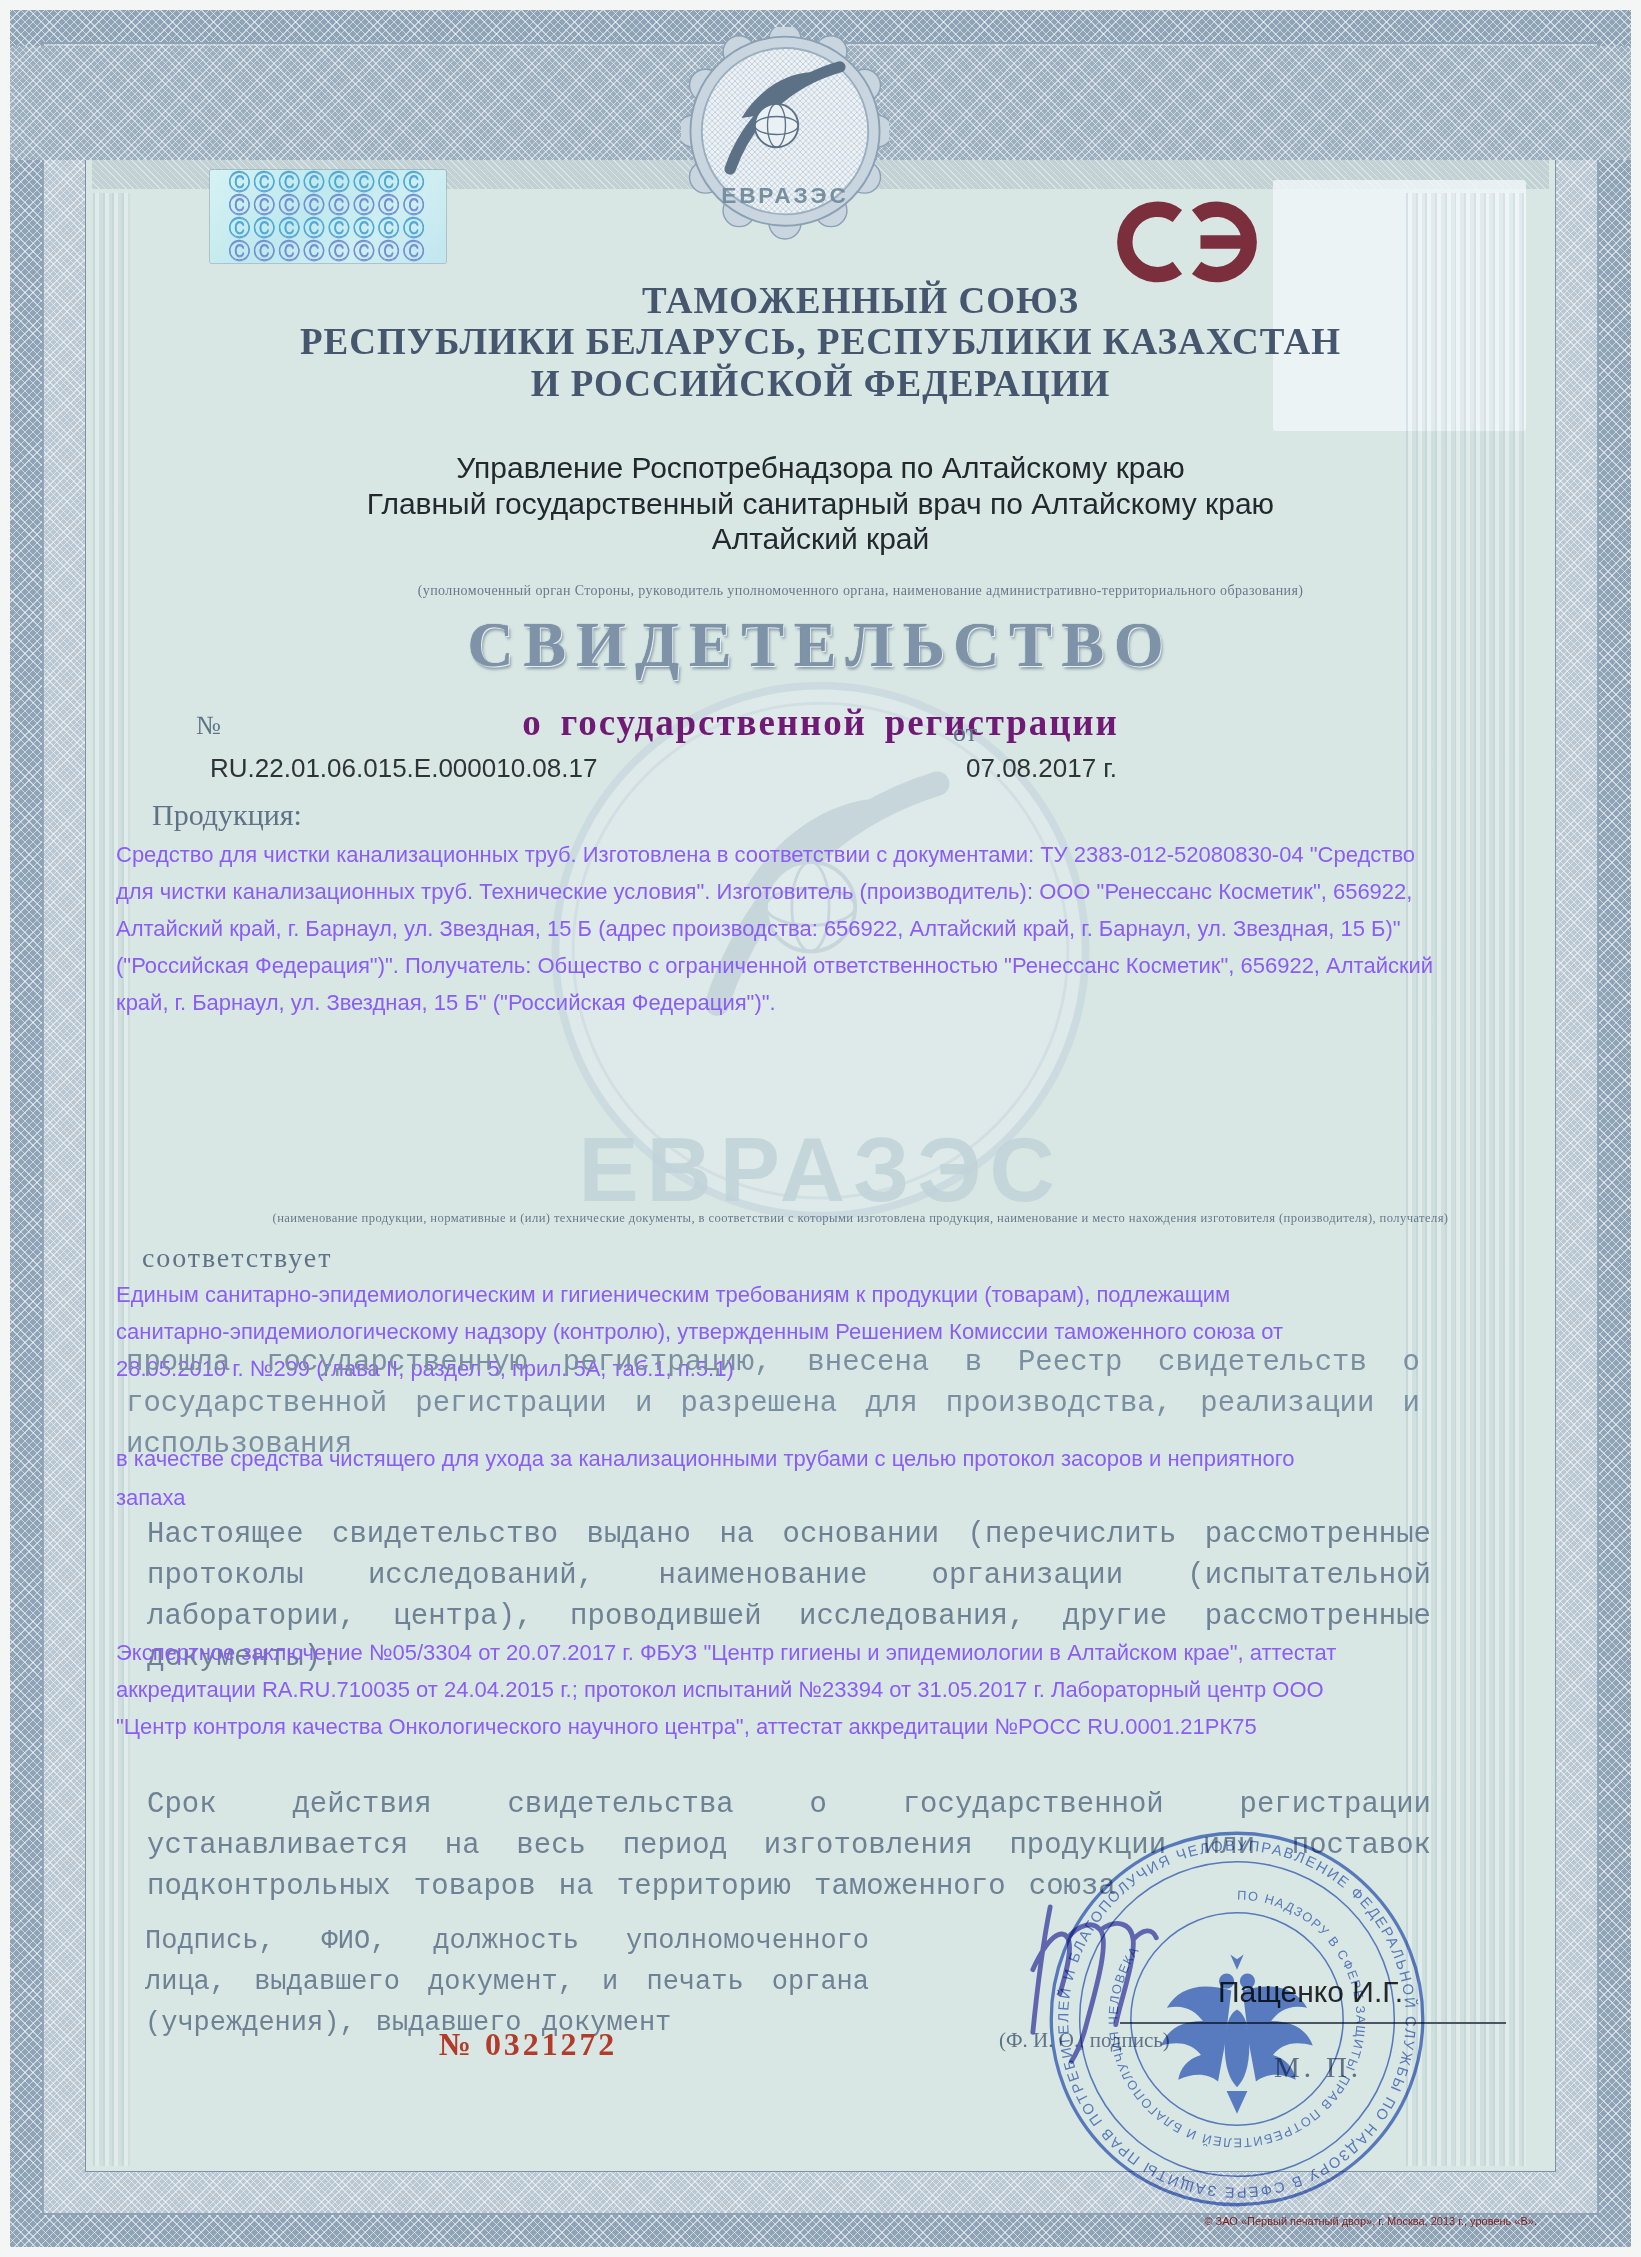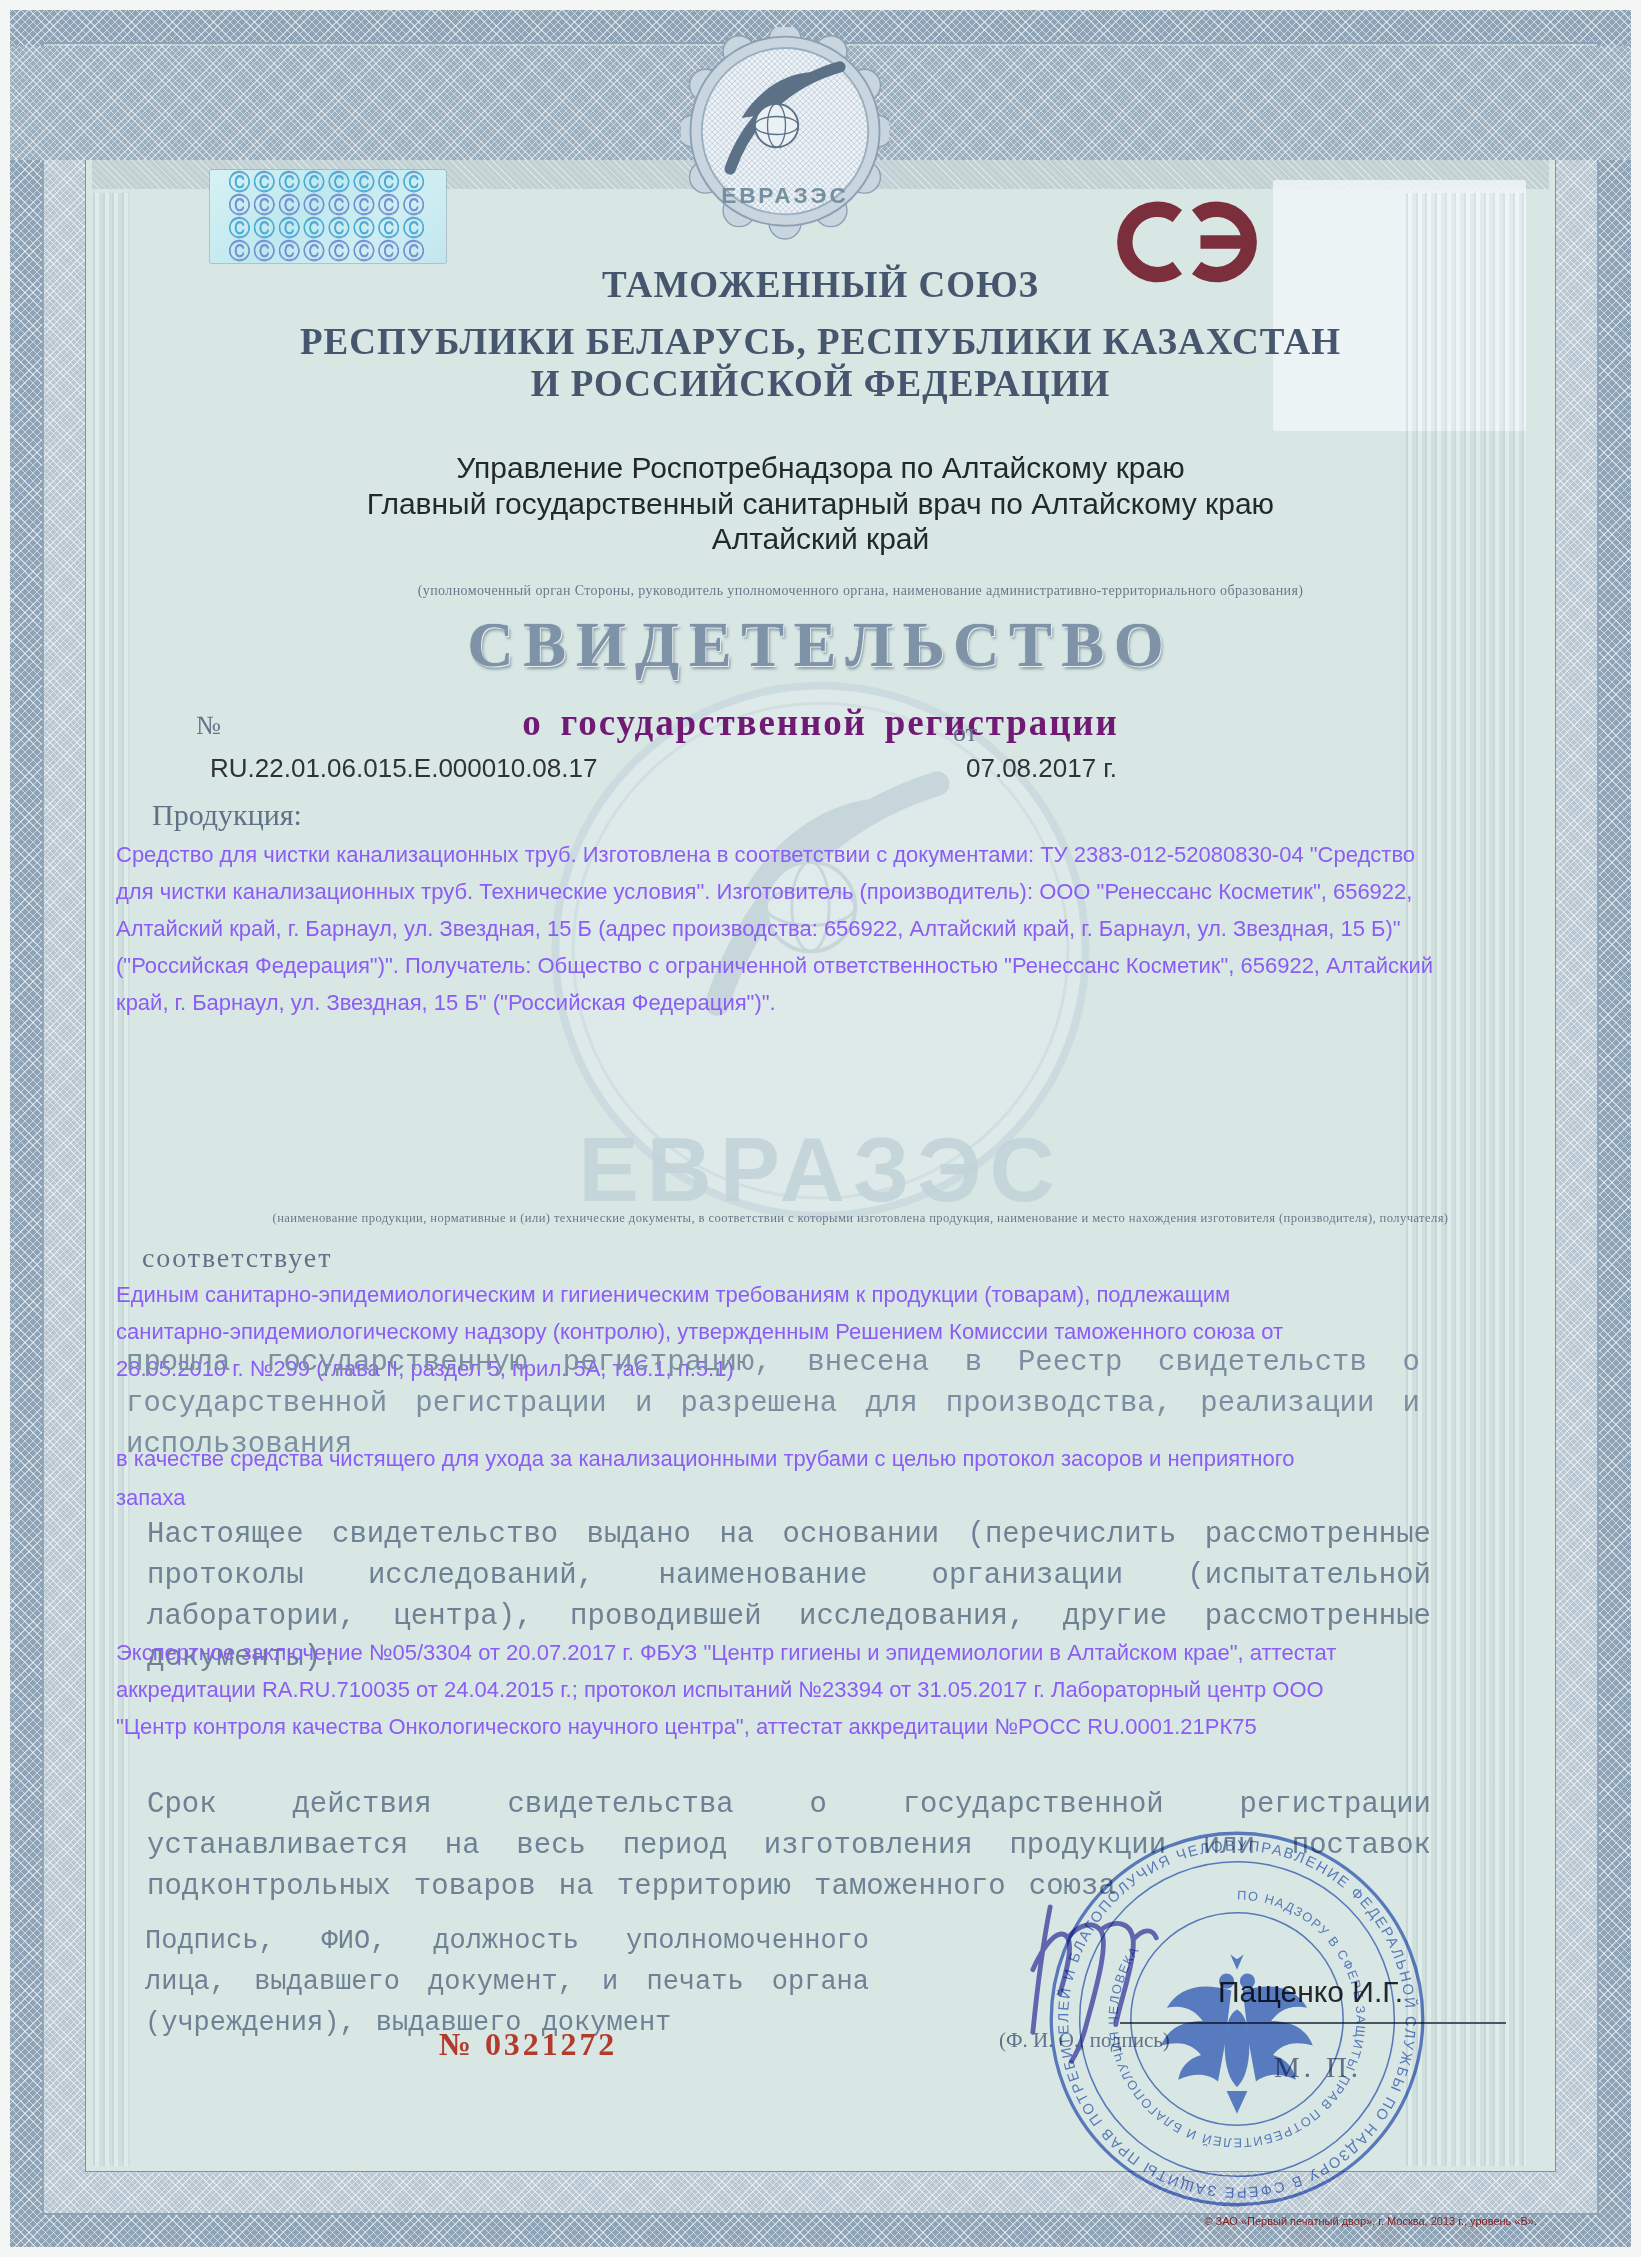--- a/index.html
+++ b/index.html
@@ -134,21 +134,21 @@
 
 <div class="abs" style="left:1110px;top:191px;width:154px;height:100px;">
   <span class="hidden-label">СЭ</span>
   <svg width="154" height="100" viewBox="0 0 160 104">
     <path d="M70 26 A34 34 0 1 0 70 80" fill="none" stroke="#7b2e3c" stroke-width="16"></path>
     <path d="M90 26 A34 34 0 1 1 90 80" fill="none" stroke="#7b2e3c" stroke-width="16"></path>
     <path d="M94 53 H148" fill="none" stroke="#7b2e3c" stroke-width="14"></path>
   </svg>
 </div>
 
-<div class="abs center union" style="top:264px;">ТАМОЖЕННЫЙ СОЮЗ</div>
+<div class="abs center union" style="top:280px;margin-left:40px;">ТАМОЖЕННЫЙ СОЮЗ</div>
 <div class="abs center union" style="top:321px;">РЕСПУБЛИКИ БЕЛАРУСЬ, РЕСПУБЛИКИ КАЗАХСТАН</div>
 <div class="abs center union" style="top:363px;">И РОССИЙСКОЙ ФЕДЕРАЦИИ</div>
 
 <div class="abs center authority typed" style="top:450px;">Управление Роспотребнадзора по Алтайскому краю</div>
 <div class="abs center authority typed" style="top:486px;">Главный государственный санитарный врач по Алтайскому краю</div>
 <div class="abs center authority typed" style="top:521px;">Алтайский край</div>
 
 <div class="abs center tinycap" style="top:583px;">(уполномоченный орган Стороны, руководитель уполномоченного органа, наименование административно-территориального образования)</div>
 
 <div class="abs center bigtitle" style="top:608px;">СВИДЕТЕЛЬСТВО</div>

